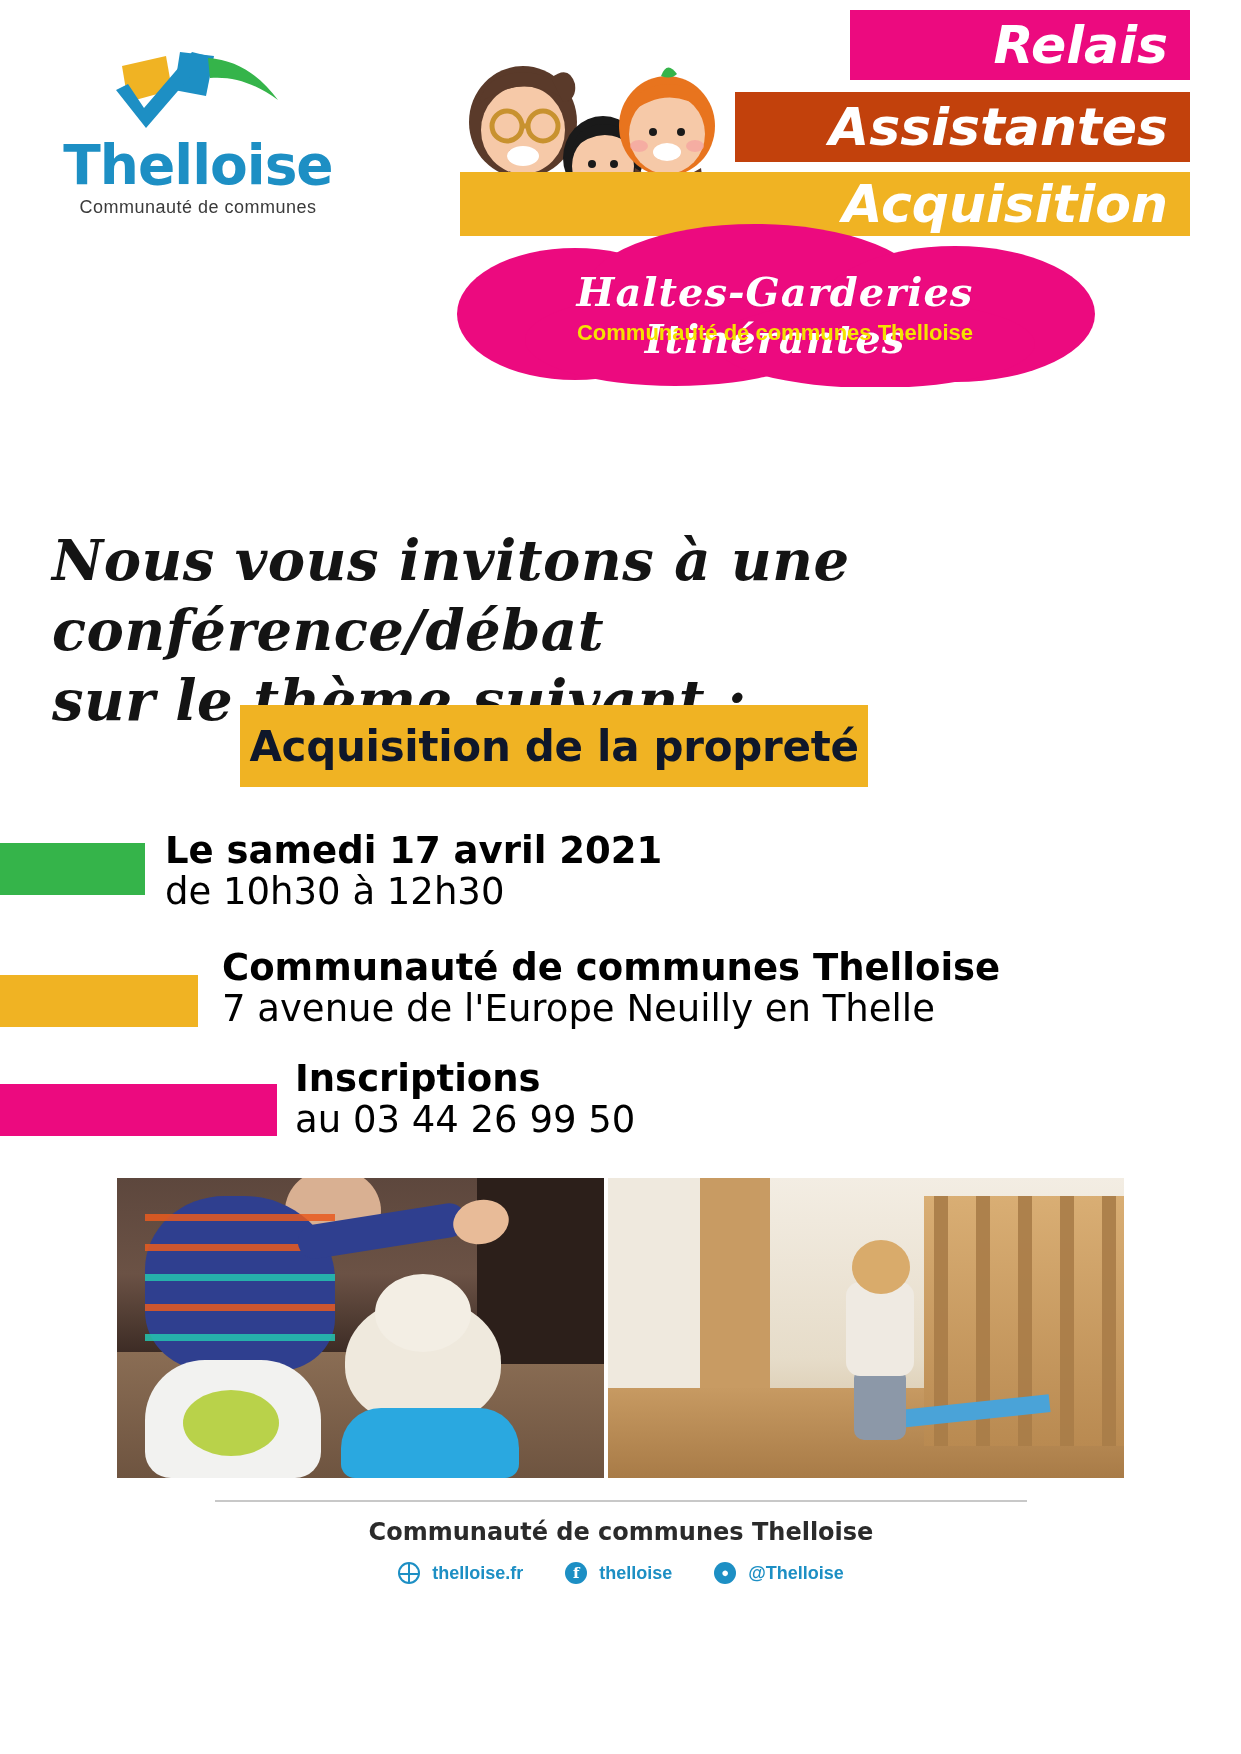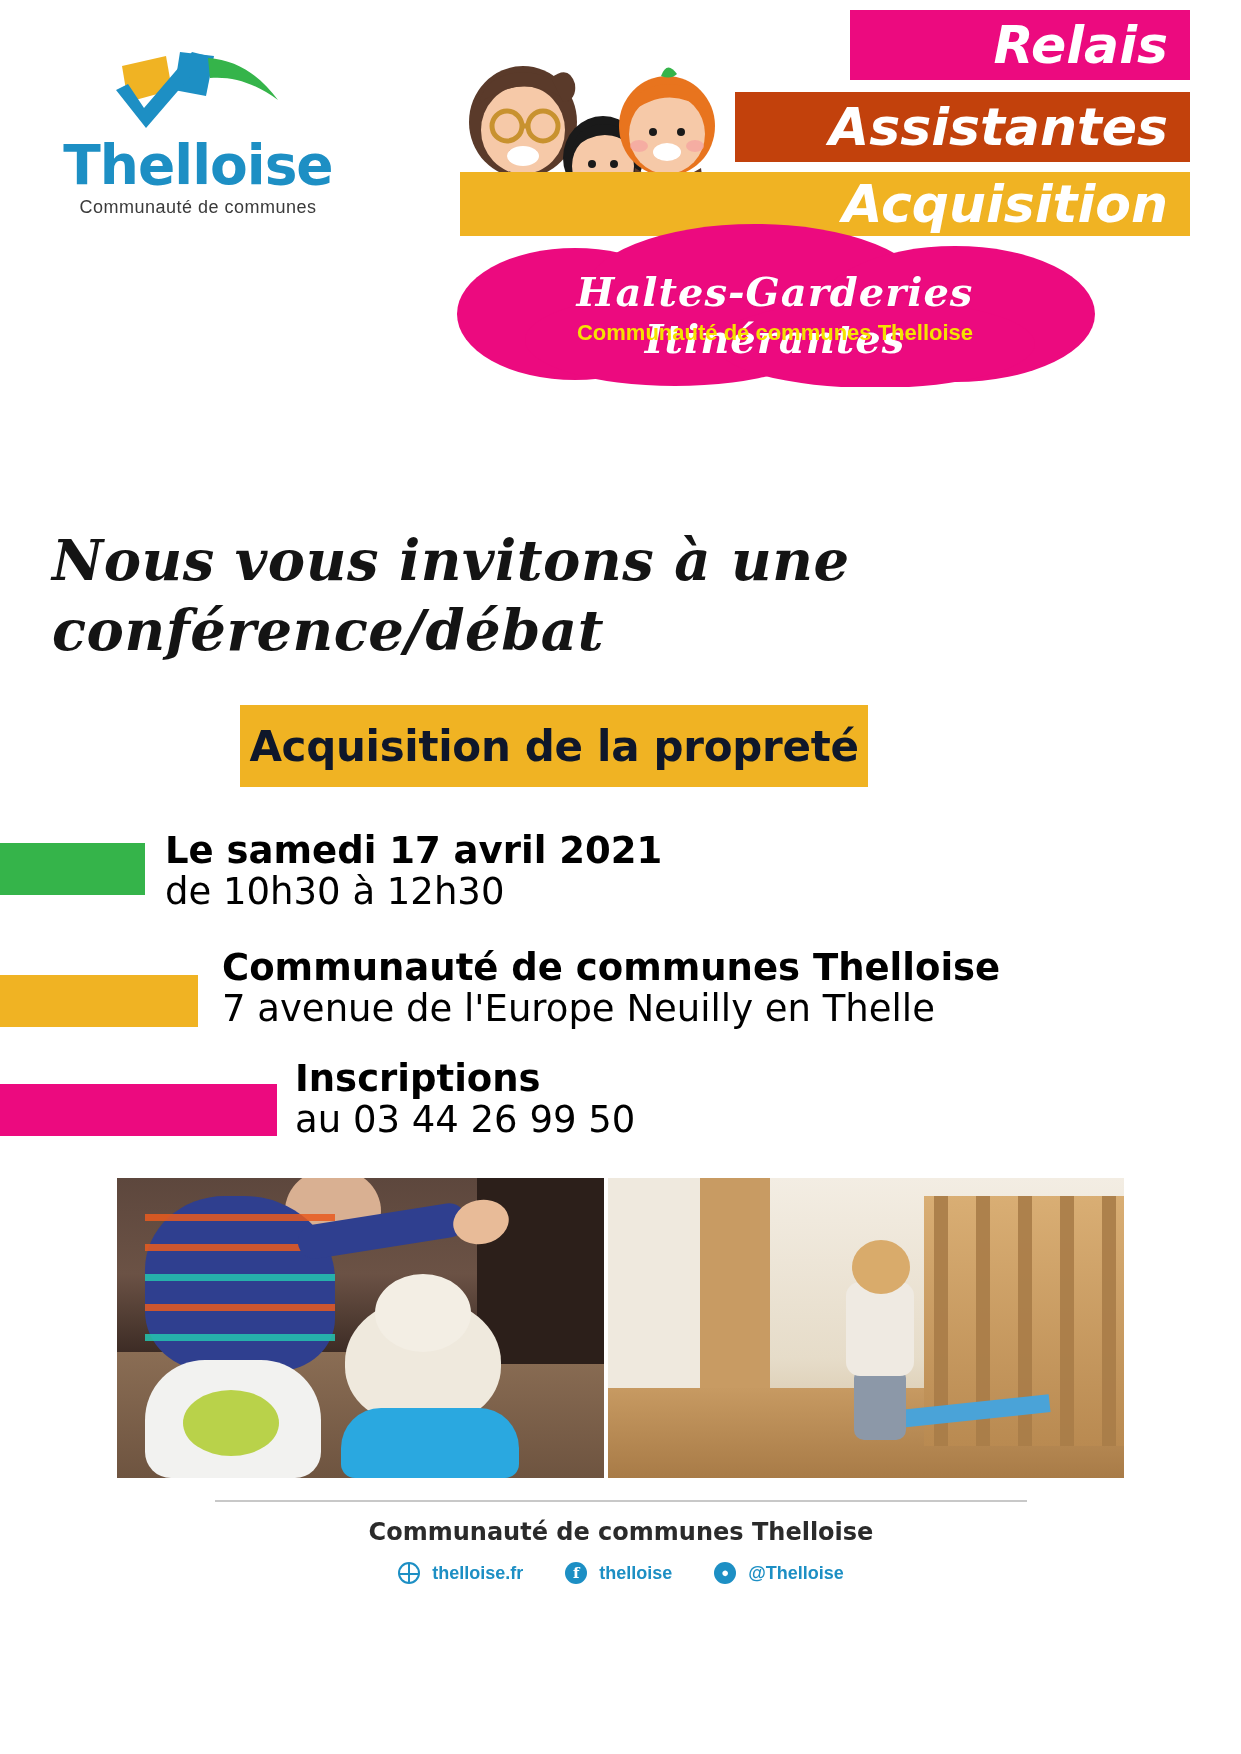--- a/index.html
+++ b/index.html
@@ -217,20 +217,21 @@
         <ellipse cx="220" cy="118" rx="150" ry="46"></ellipse>
         <ellipse cx="420" cy="122" rx="160" ry="44"></ellipse>
       </g>
     </svg>
     <div class="cloud-text">Haltes-Garderies Itinérantes</div>
     <div class="cloud-sub">Communauté de communes Thelloise</div>
   </div>
 
   <div class="invite">
     <div class="script">Nous vous invitons à une conférence/débat</div>
+    <div class="script">sur le thème suivant :</div>
   </div>
 
   <div class="theme-bar">
     <span>Acquisition de la propreté</span>
   </div>
 
   <div class="chip c-green"></div>
   <div class="info i-date">
     <div class="t1">Le samedi 17 avril 2021</div>
     <div class="t2">de 10h30 à 12h30</div>

